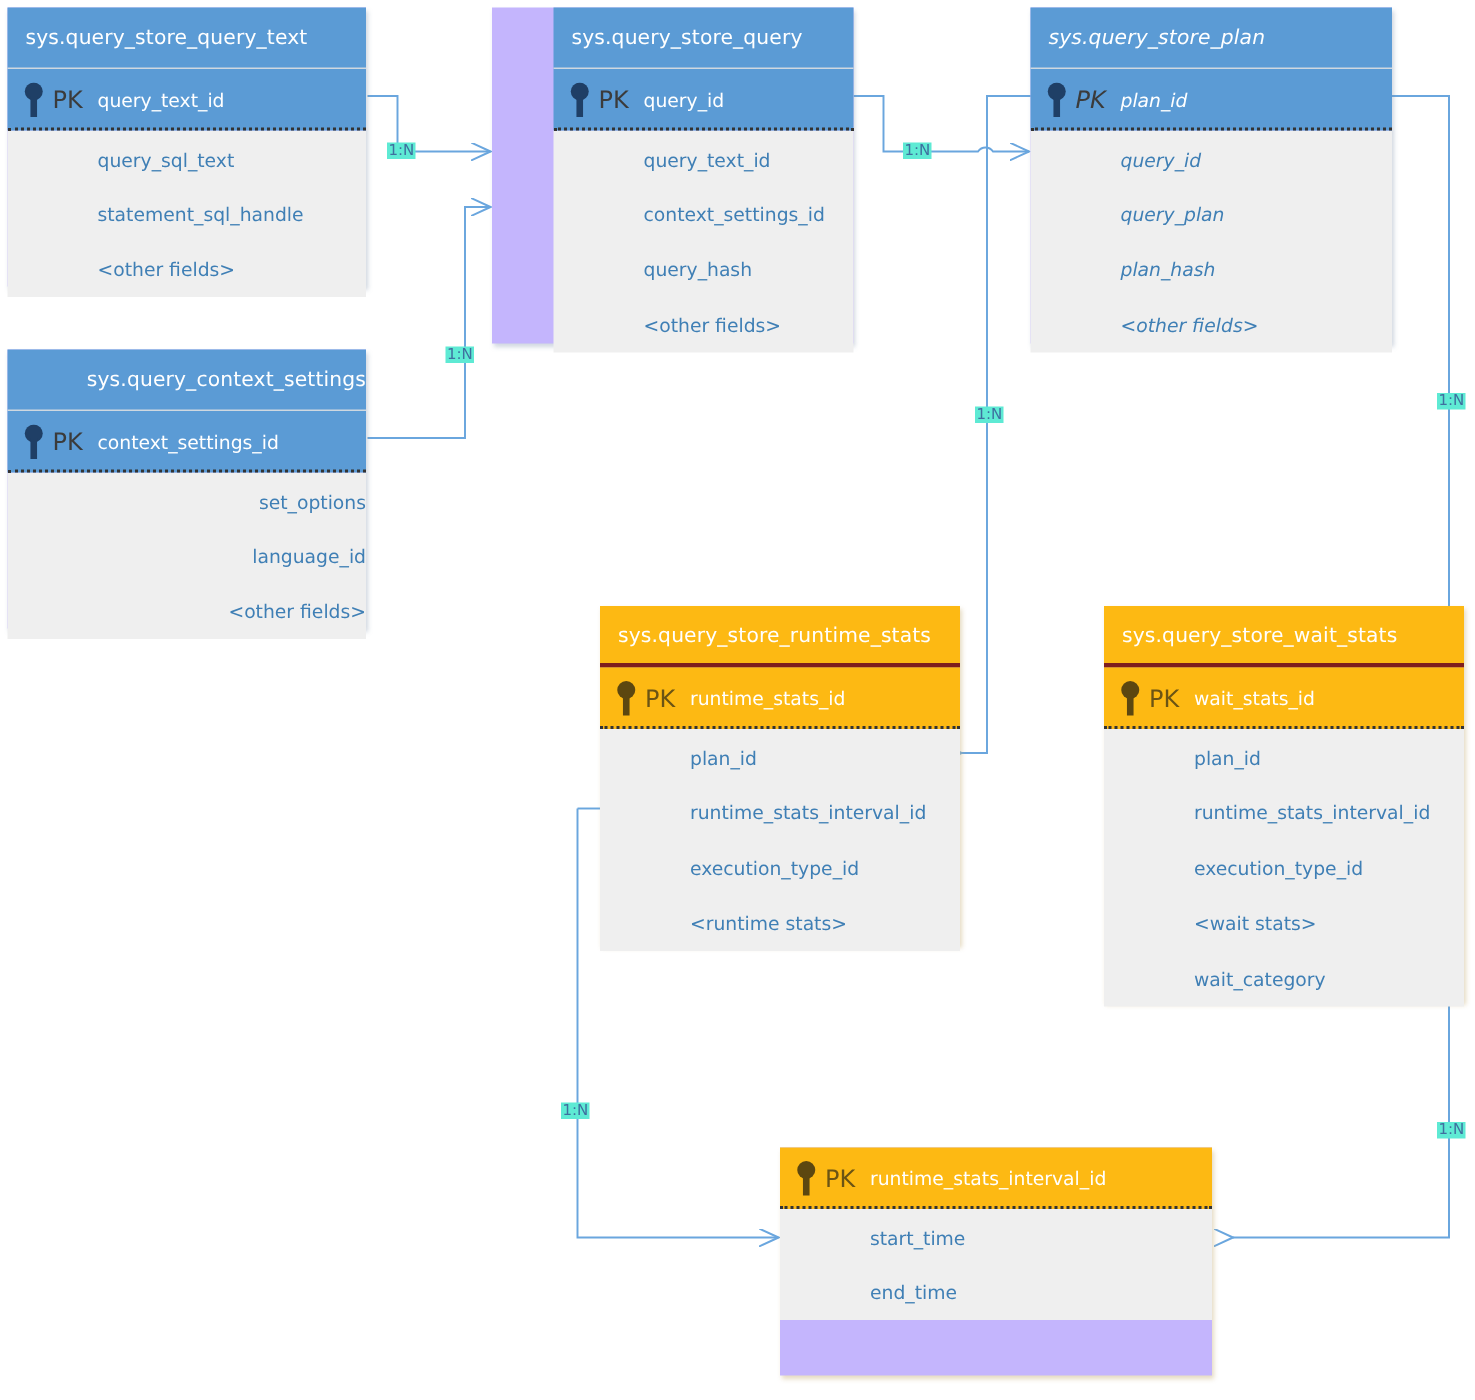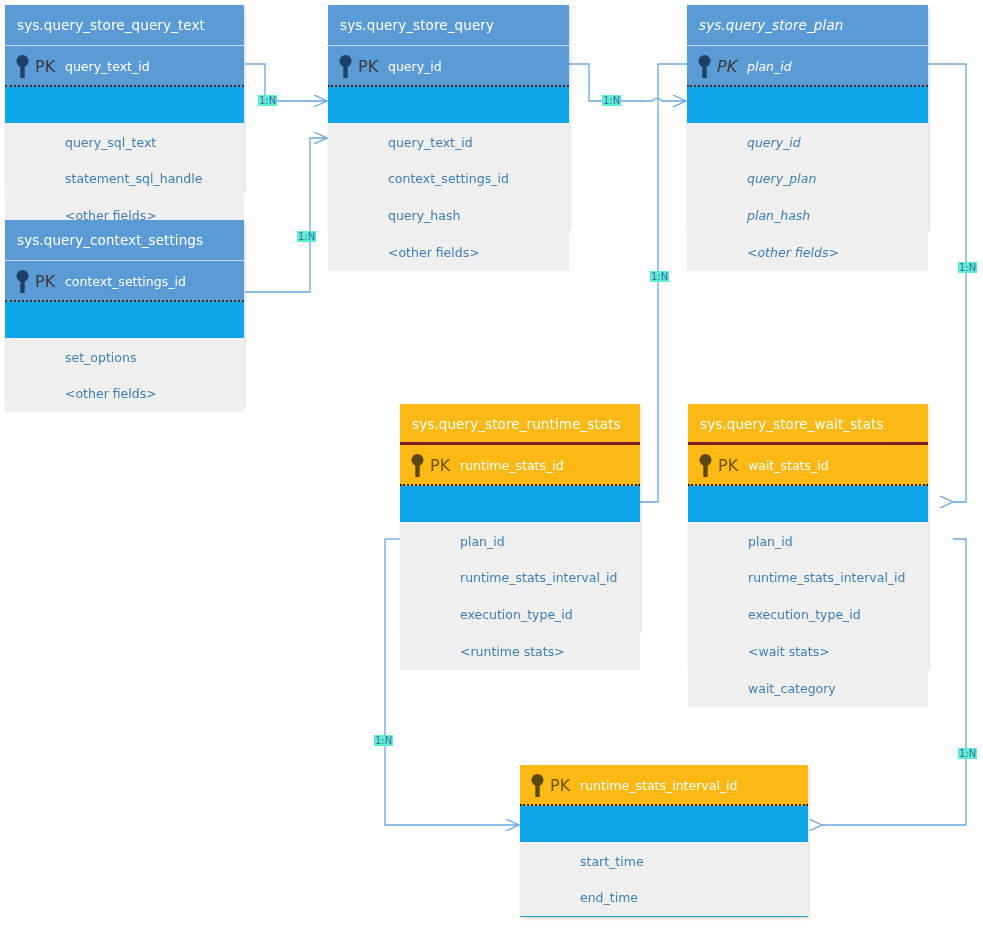--- a/index.html
+++ b/index.html
@@ -10,21 +10,21 @@
   #canvas{position:absolute;left:0;top:0;width:983px;height:933px;}
 
   
   #wires{position:absolute;left:0;top:0;width:983px;height:933px;z-index:1;}
 
   
   .entity{
     position:absolute;z-index:2;
     box-sizing:border-box;
     box-shadow:1px 2px 3px rgba(120,140,165,.35);
-    background:#0ea5e9;
+    background:#c4b5fd;
   }
   .entity .hdr{
     height:41px;line-height:41px;
     padding:0 0 0 12px;
     color:#ffffff;font-size:13.5px;letter-spacing:.1px;
     white-space:nowrap;overflow:hidden;
     box-sizing:border-box;
   }
   .entity .pkrow{
     height:41px;position:relative;box-sizing:border-box;
@@ -34,21 +34,21 @@
     position:absolute;left:30px;top:0;height:41px;line-height:42px;
     font-size:16px;color:#3b3b3b;
   }
   .entity .pkrow .pkname{
     position:absolute;left:0;top:0;height:41px;line-height:41px;
     padding-left:60px;font-size:12.5px;color:#ffffff;white-space:nowrap;
   }
   .entity .keyicon{
     position:absolute;left:11px;top:9px;width:13px;height:24px;
   }
-  .entity .body{padding:0;background:#efefef;margin-top:36px;}
+  .entity .body{padding:0;background:#efefef;}
   .entity .fld{
     height:37px;line-height:37px;
     padding-left:60px;font-size:12.5px;color:#3f7fb5;
     white-space:nowrap;overflow:hidden;
   }
   .entity .fld.first{padding-top:3px;height:34px;line-height:34px;}
 
   
   .blue .hdr{background:#5b9bd5;border-bottom:1px solid #cfd8e0;}
   .blue .pkrow{background:#5b9bd5;}
@@ -118,21 +118,21 @@
       <span class="pklabel">PK</span>
       <span class="pkname">query_text_id</span>
     </div>
     <div class="body">
       <div class="fld first">query_sql_text</div>
       <div class="fld">statement_sql_handle</div>
       <div class="fld">&lt;other fields&gt;</div>
     </div>
   </div>
 
-  <div class="entity blue" style="left:328px;top:5px;width:241px;height:224px;">
+  <div class="entity blue" style="left:328px;top:5px;width:241px;height:224px;padding-left:41px;">
     <div class="hdr">sys.query_store_query</div>
     <div class="pkrow">
       <svg class="keyicon" viewBox="0 0 13 24">
         <circle cx="6.5" cy="6" r="6" fill="#1f3f66"></circle>
           <rect x="4.3" y="9" width="4.4" height="14" fill="#1f3f66"></rect>
       </svg>
       <span class="pklabel">PK</span>
       <span class="pkname">query_id</span>
     </div>
     <div class="body">
@@ -154,32 +154,33 @@
       <span class="pkname">plan_id</span>
     </div>
     <div class="body">
       <div class="fld first">query_id</div>
       <div class="fld">query_plan</div>
       <div class="fld">plan_hash</div>
       <div class="fld">&lt;other fields&gt;</div>
     </div>
   </div>
 
-  <div class="entity blue" style="left:5px;top:220px;width:239px;height:186px;">
+  <div class="entity blue" style="left:5px;top:233px;width:239px;height:186px;text-align:right;">
     <div class="hdr">sys.query_context_settings</div>
     <div class="pkrow">
       <svg class="keyicon" viewBox="0 0 13 24">
         <circle cx="6.5" cy="6" r="6" fill="#1f3f66"></circle>
           <rect x="4.3" y="9" width="4.4" height="14" fill="#1f3f66"></rect>
       </svg>
       <span class="pklabel">PK</span>
       <span class="pkname">context_settings_id</span>
     </div>
     <div class="body">
       <div class="fld first">set_options</div>
+      <div class="fld">language_id</div>
       <div class="fld">&lt;other fields&gt;</div>
     </div>
   </div>
 
   <div class="entity orange" style="left:400px;top:404px;width:240px;height:226px;">
     <div class="hdr">sys.query_store_runtime_stats</div>
     <div class="pkrow">
       <svg class="keyicon" viewBox="0 0 13 24">
         <circle cx="6.5" cy="6" r="6" fill="#5c4710"></circle>
           <rect x="4.3" y="9" width="4.4" height="14" fill="#5c4710"></rect>
@@ -188,21 +189,21 @@
       <span class="pkname">runtime_stats_id</span>
     </div>
     <div class="body">
       <div class="fld first">plan_id</div>
       <div class="fld">runtime_stats_interval_id</div>
       <div class="fld">execution_type_id</div>
       <div class="fld">&lt;runtime stats&gt;</div>
     </div>
   </div>
 
-  <div class="entity orange" style="left:688px;top:404px;width:240px;height:264px;">
+  <div class="entity orange" style="left:736px;top:404px;width:240px;height:264px;">
     <div class="hdr">sys.query_store_wait_stats</div>
     <div class="pkrow">
       <svg class="keyicon" viewBox="0 0 13 24">
         <circle cx="6.5" cy="6" r="6" fill="#5c4710"></circle>
           <rect x="4.3" y="9" width="4.4" height="14" fill="#5c4710"></rect>
       </svg>
       <span class="pklabel">PK</span>
       <span class="pkname">wait_stats_id</span>
     </div>
     <div class="body">

